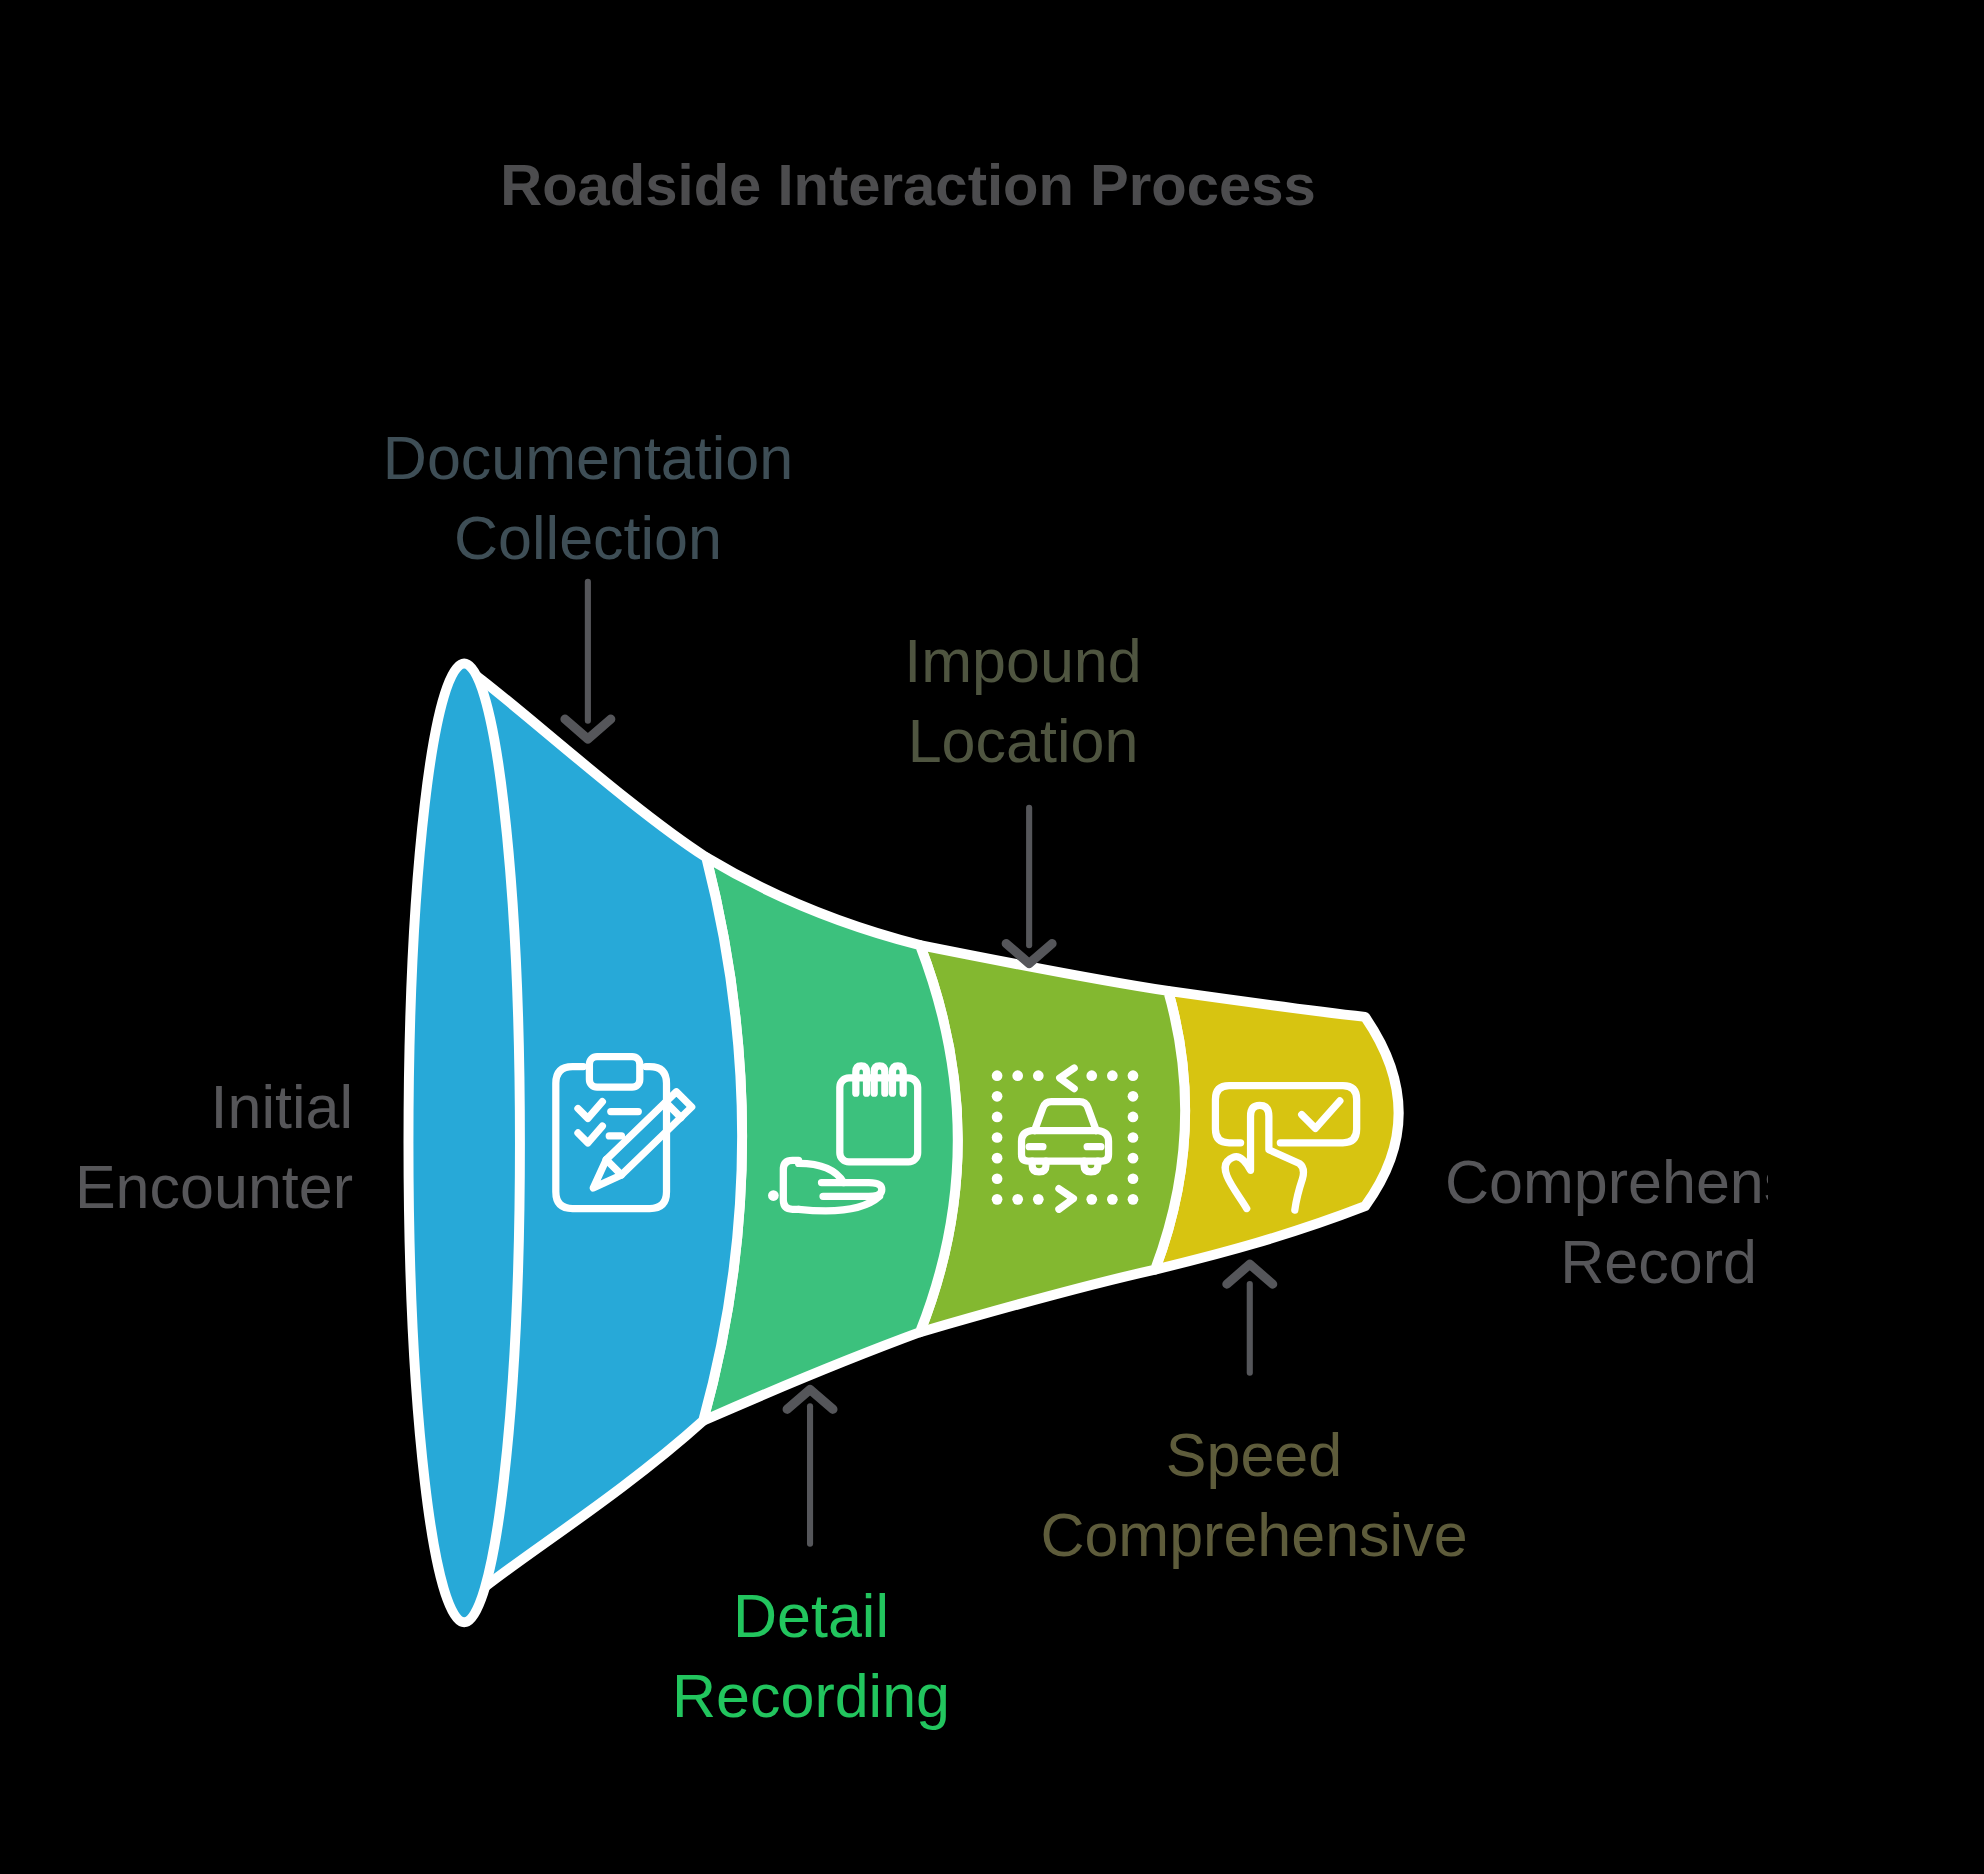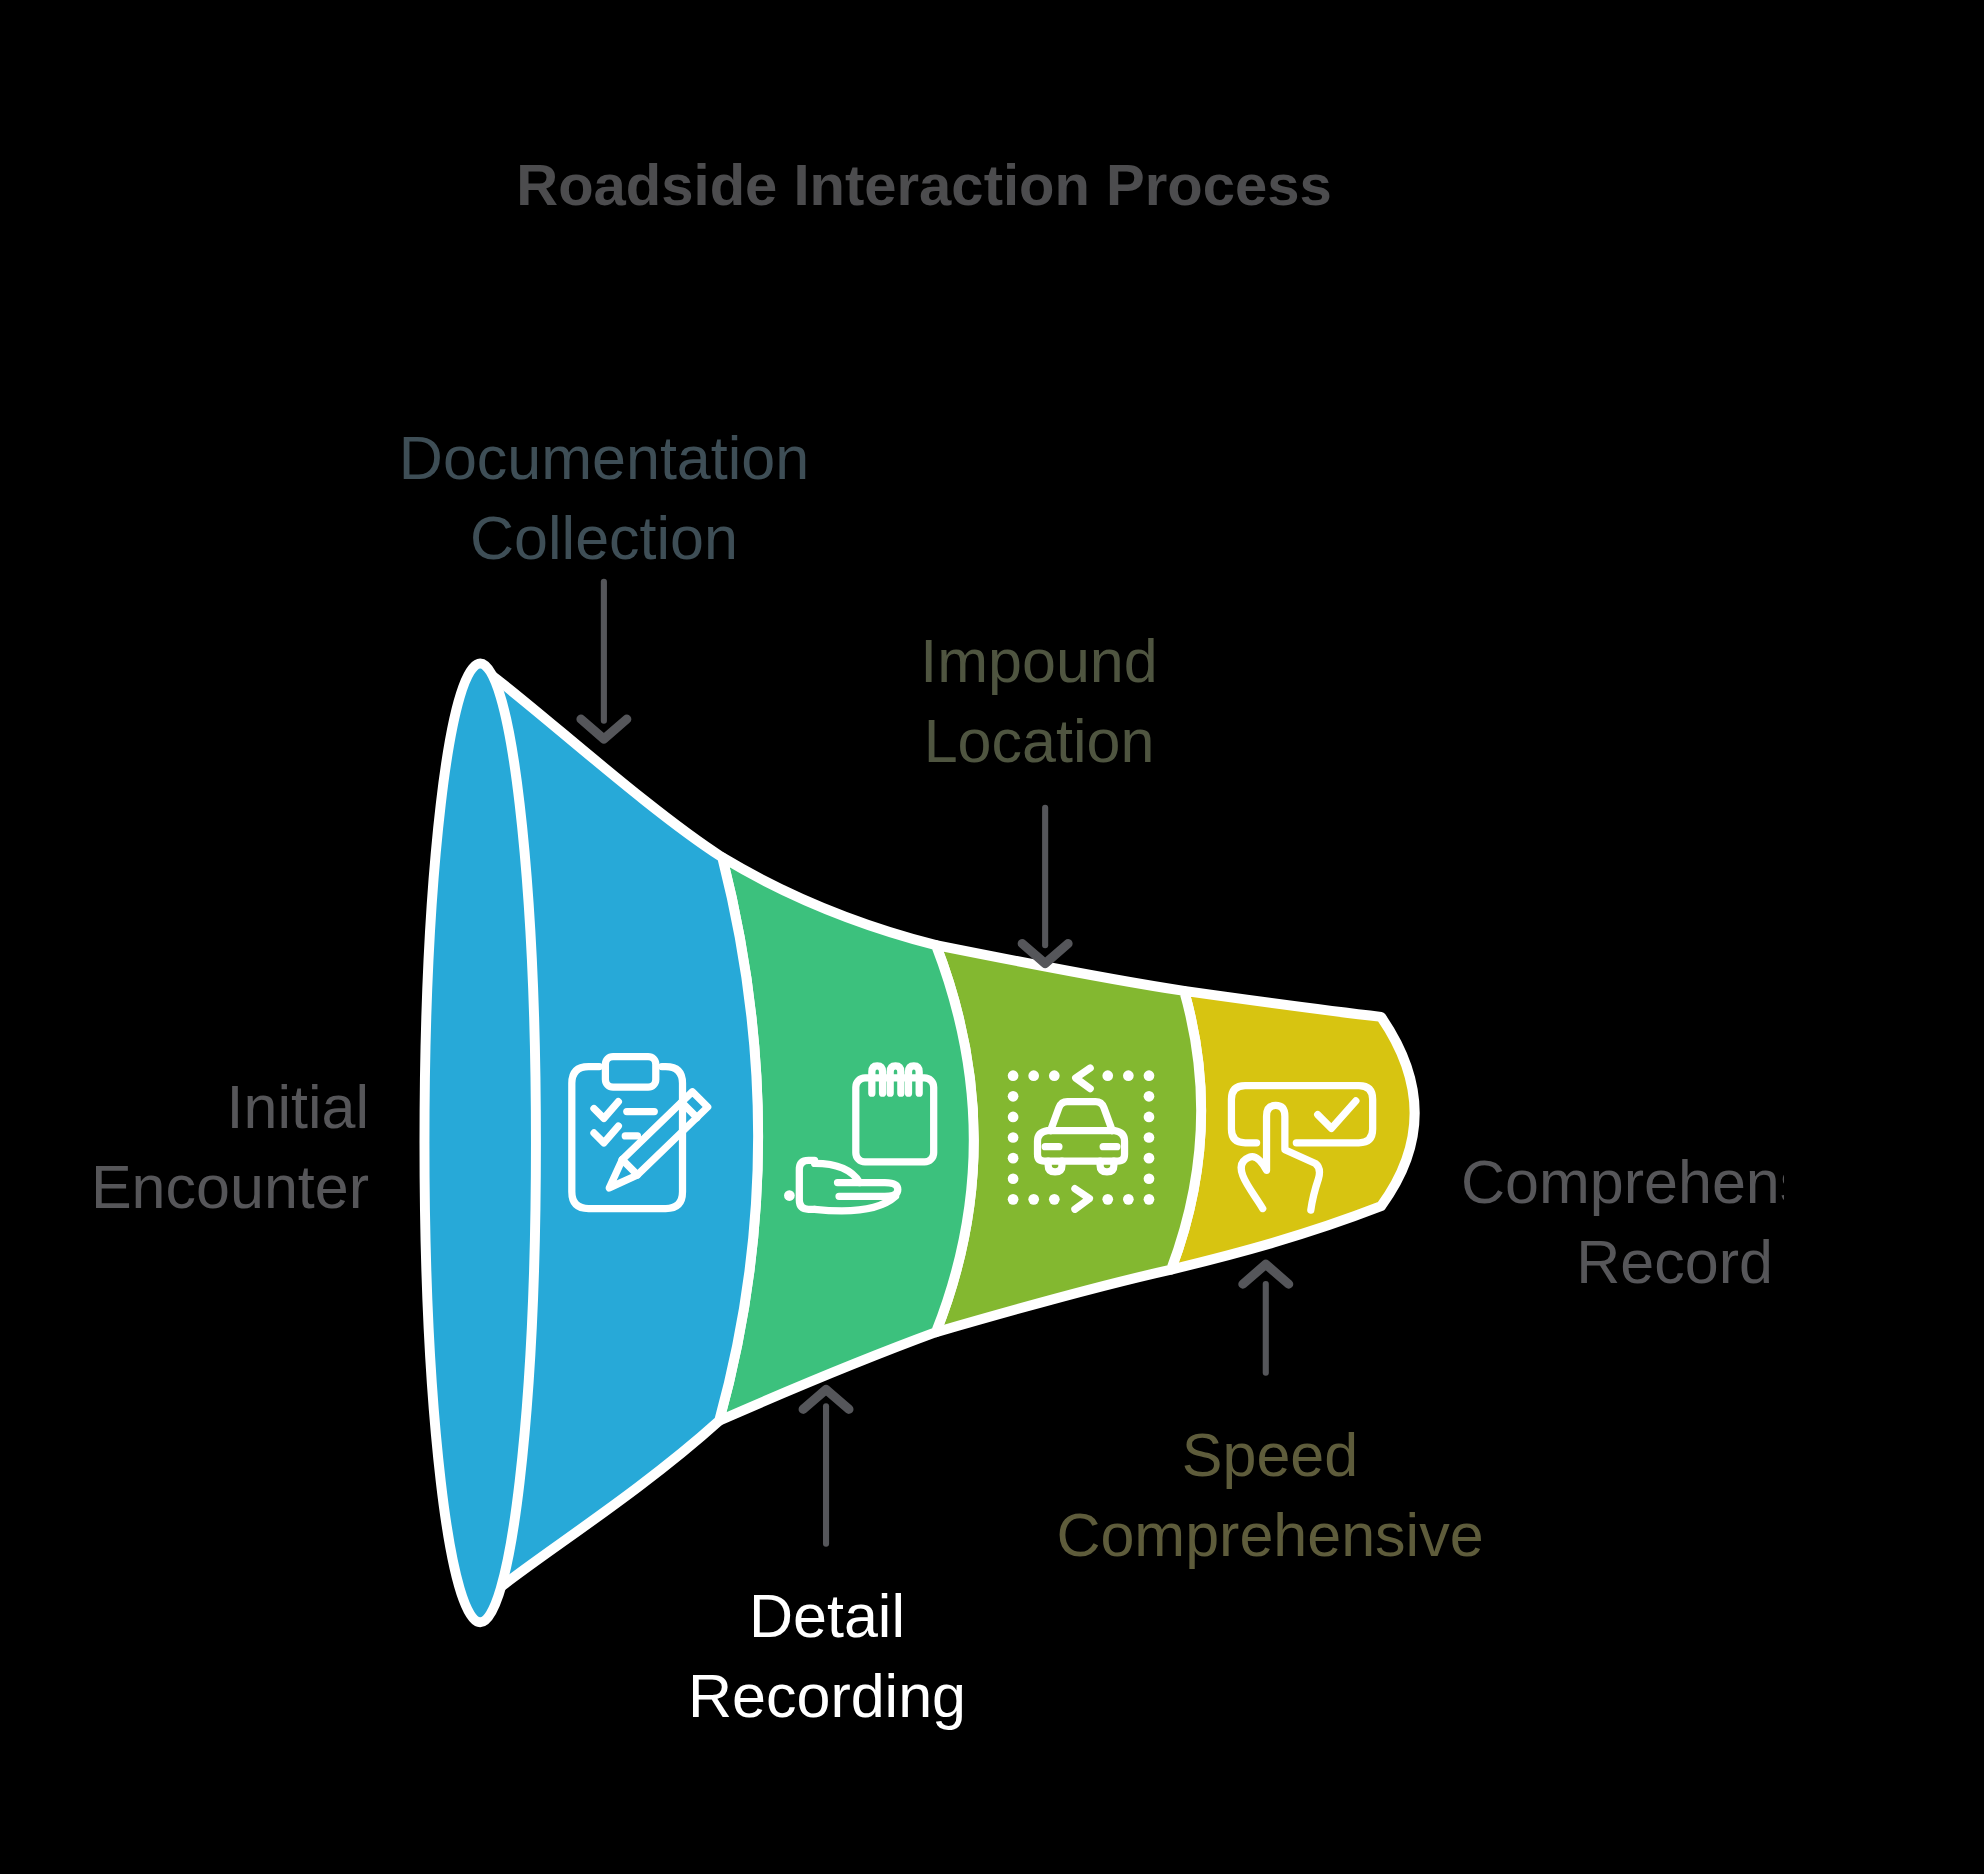--- a/index.html
+++ b/index.html
@@ -1,17 +1,17 @@
 <!DOCTYPE html>
 <html style="font-size:12.2px"><head>
 <meta charset="utf-8">
 <style>
   html,body{margin:0;padding:0;background:#000;}
   .canvas{position:relative;width:1768px;height:1875px;background:#000;overflow:hidden;
-          font-family:"Liberation Sans", sans-serif;margin-left:16px;}
+          font-family:"Liberation Sans", sans-serif;}
   .canvas svg{position:absolute;left:0;top:0;}
   .label{position:absolute;white-space:pre-line;font-size:61px;line-height:80px;
          font-weight:400;letter-spacing:0;}
   .label.center{transform:translateX(-50%);text-align:center;}
   .label.right{transform:translateX(-100%);text-align:right;}
   .label.left{text-align:center;}
   .title{position:absolute;transform:translateX(-50%);font-size:58px;line-height:70px;
          font-weight:700;text-align:center;white-space:pre-line;}
   .seg{stroke:#fff;stroke-width:13;stroke-linejoin:round;}
   .ic{fill:none;stroke:#fff;stroke-width:9.5;stroke-linecap:round;stroke-linejoin:round;}
@@ -126,17 +126,17 @@
 
   <div class="label center" style="left: 1023px; top: 621px; color: rgb(79, 85, 64);">Impound
 Location</div>
 
   <div class="label left" style="left: 1445px; top: 1142px; color: rgb(86, 86, 89);">Comprehensive
 Record</div>
 
   <div class="label center" style="left: 1254px; top: 1415px; color: rgb(94, 92, 59);">Speed
 Comprehensive</div>
 
-  <div class="label center" style="left: 811px; top: 1576px; color: #ffffff;">Detail
+  <div class="label center" style="left: 811px; top: 1576px; color: #22c55e;">Detail
 Recording</div>
 
 </div>
 
 
 </body></html>

